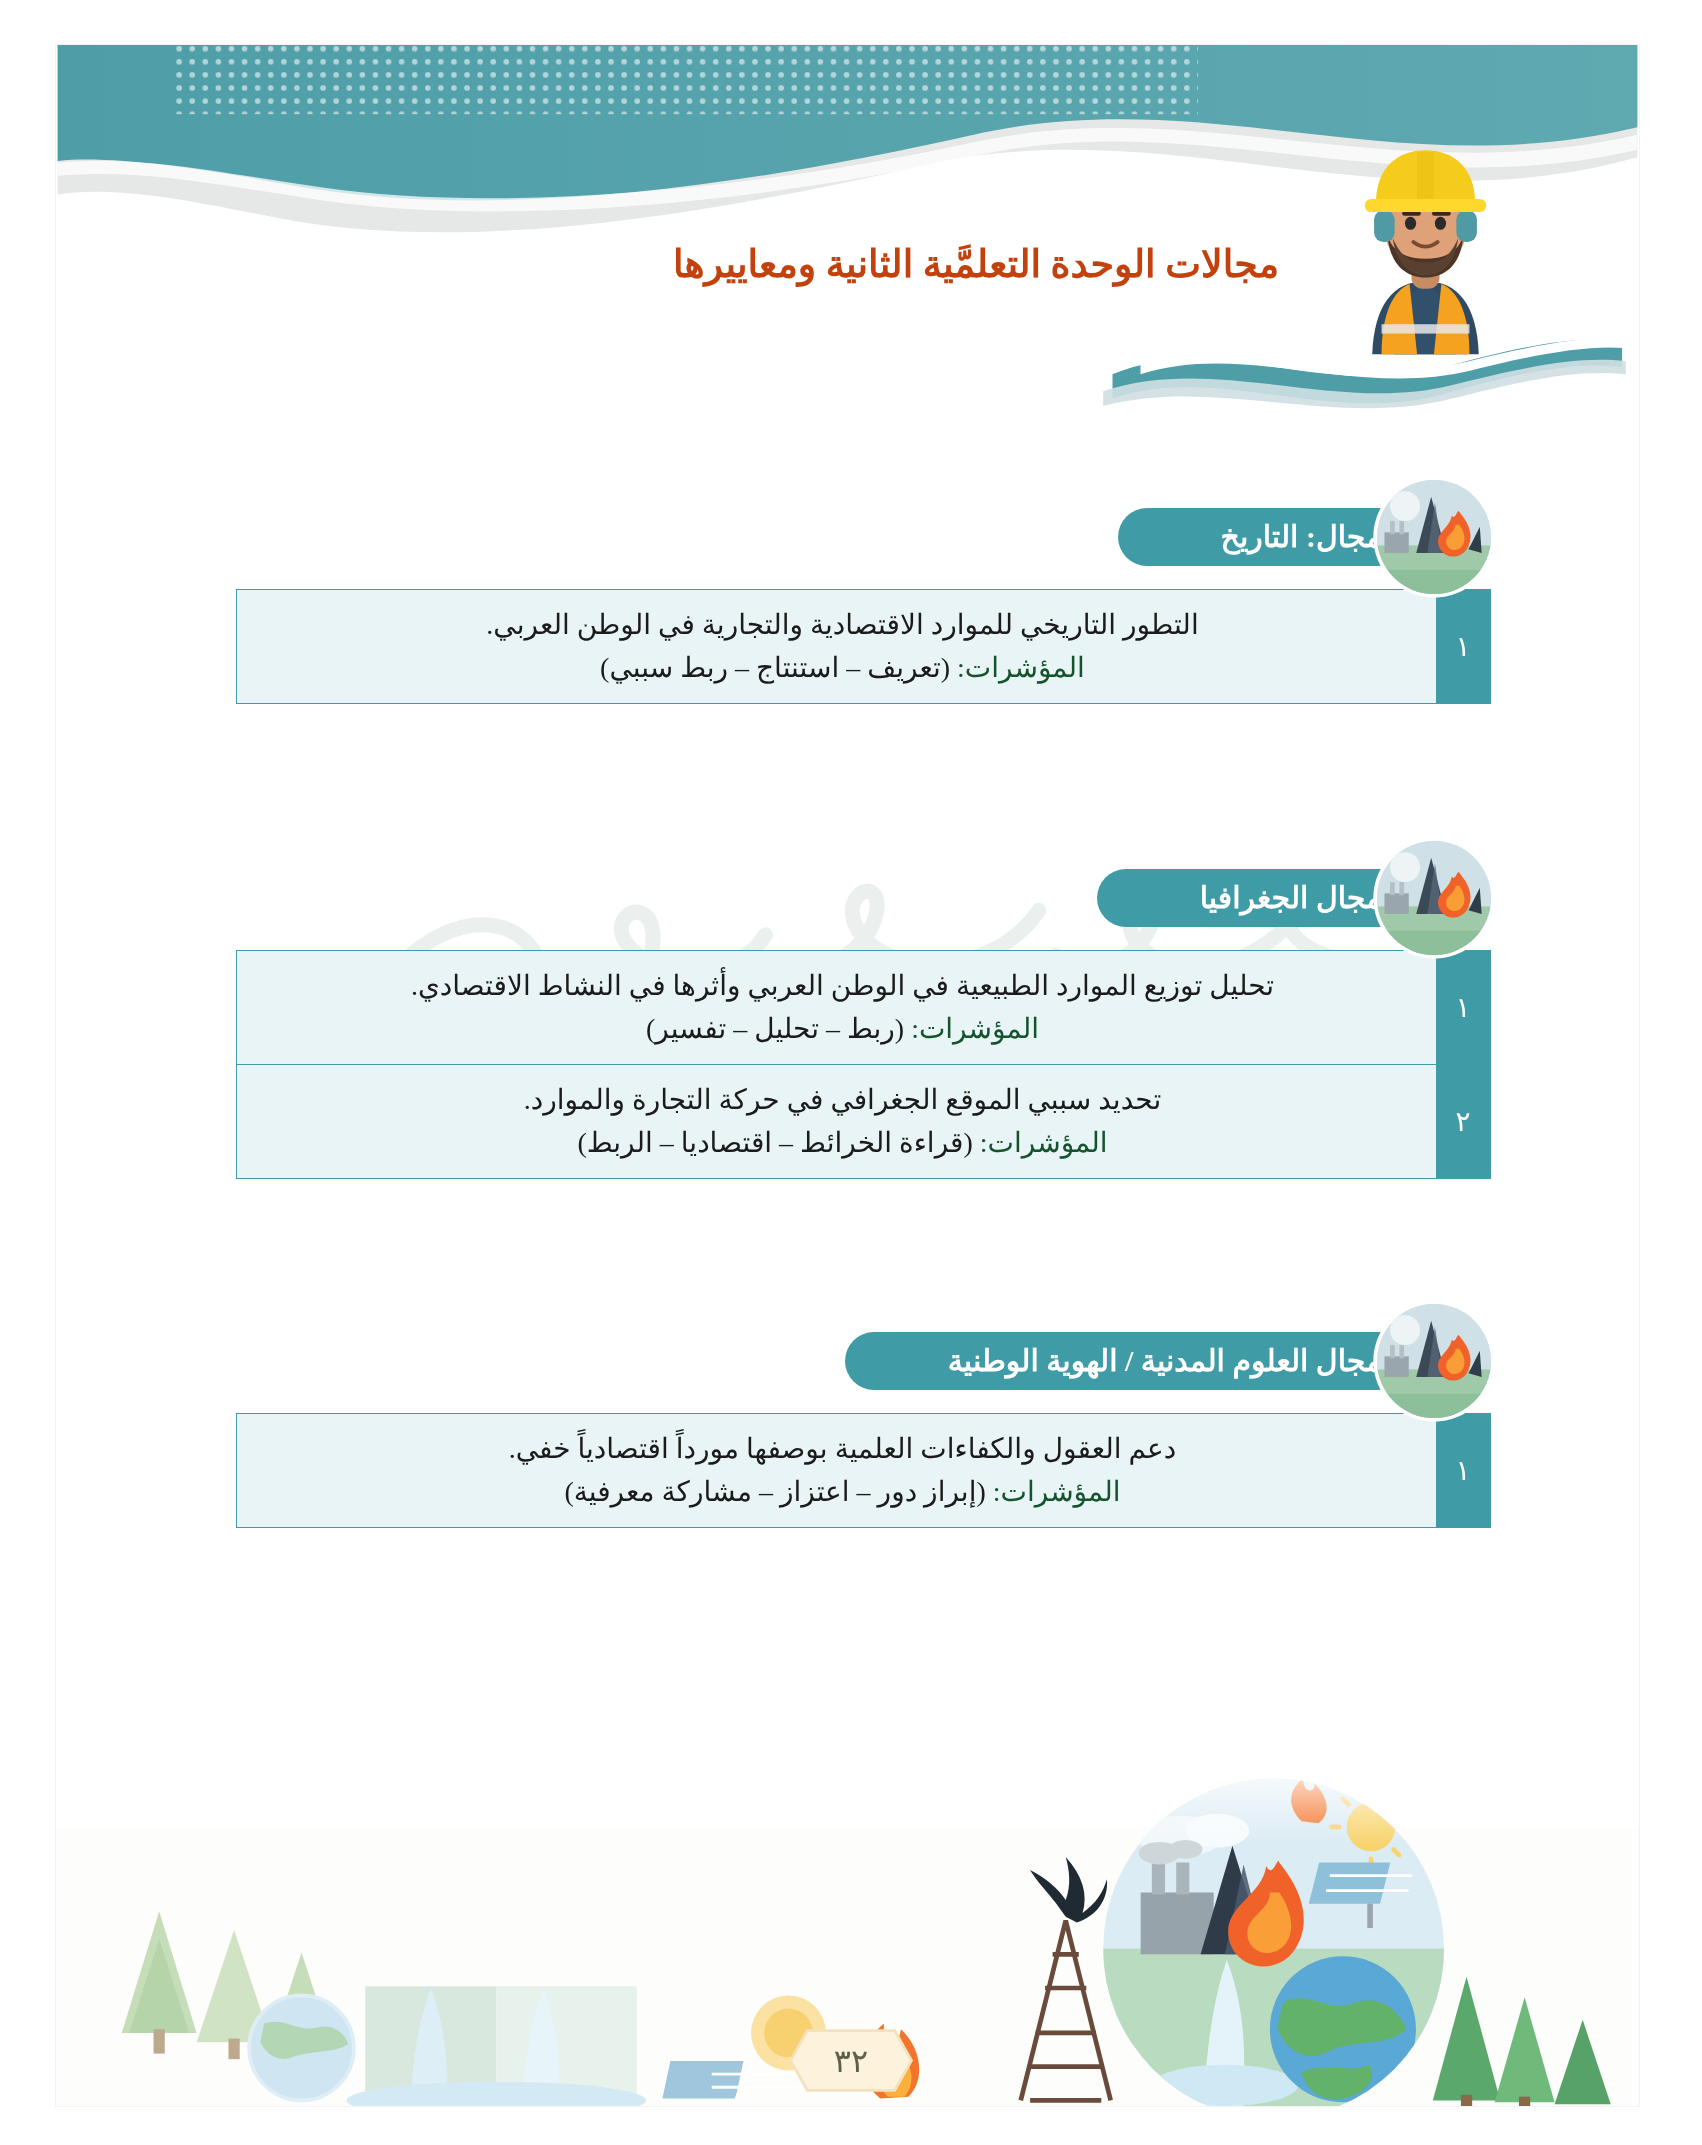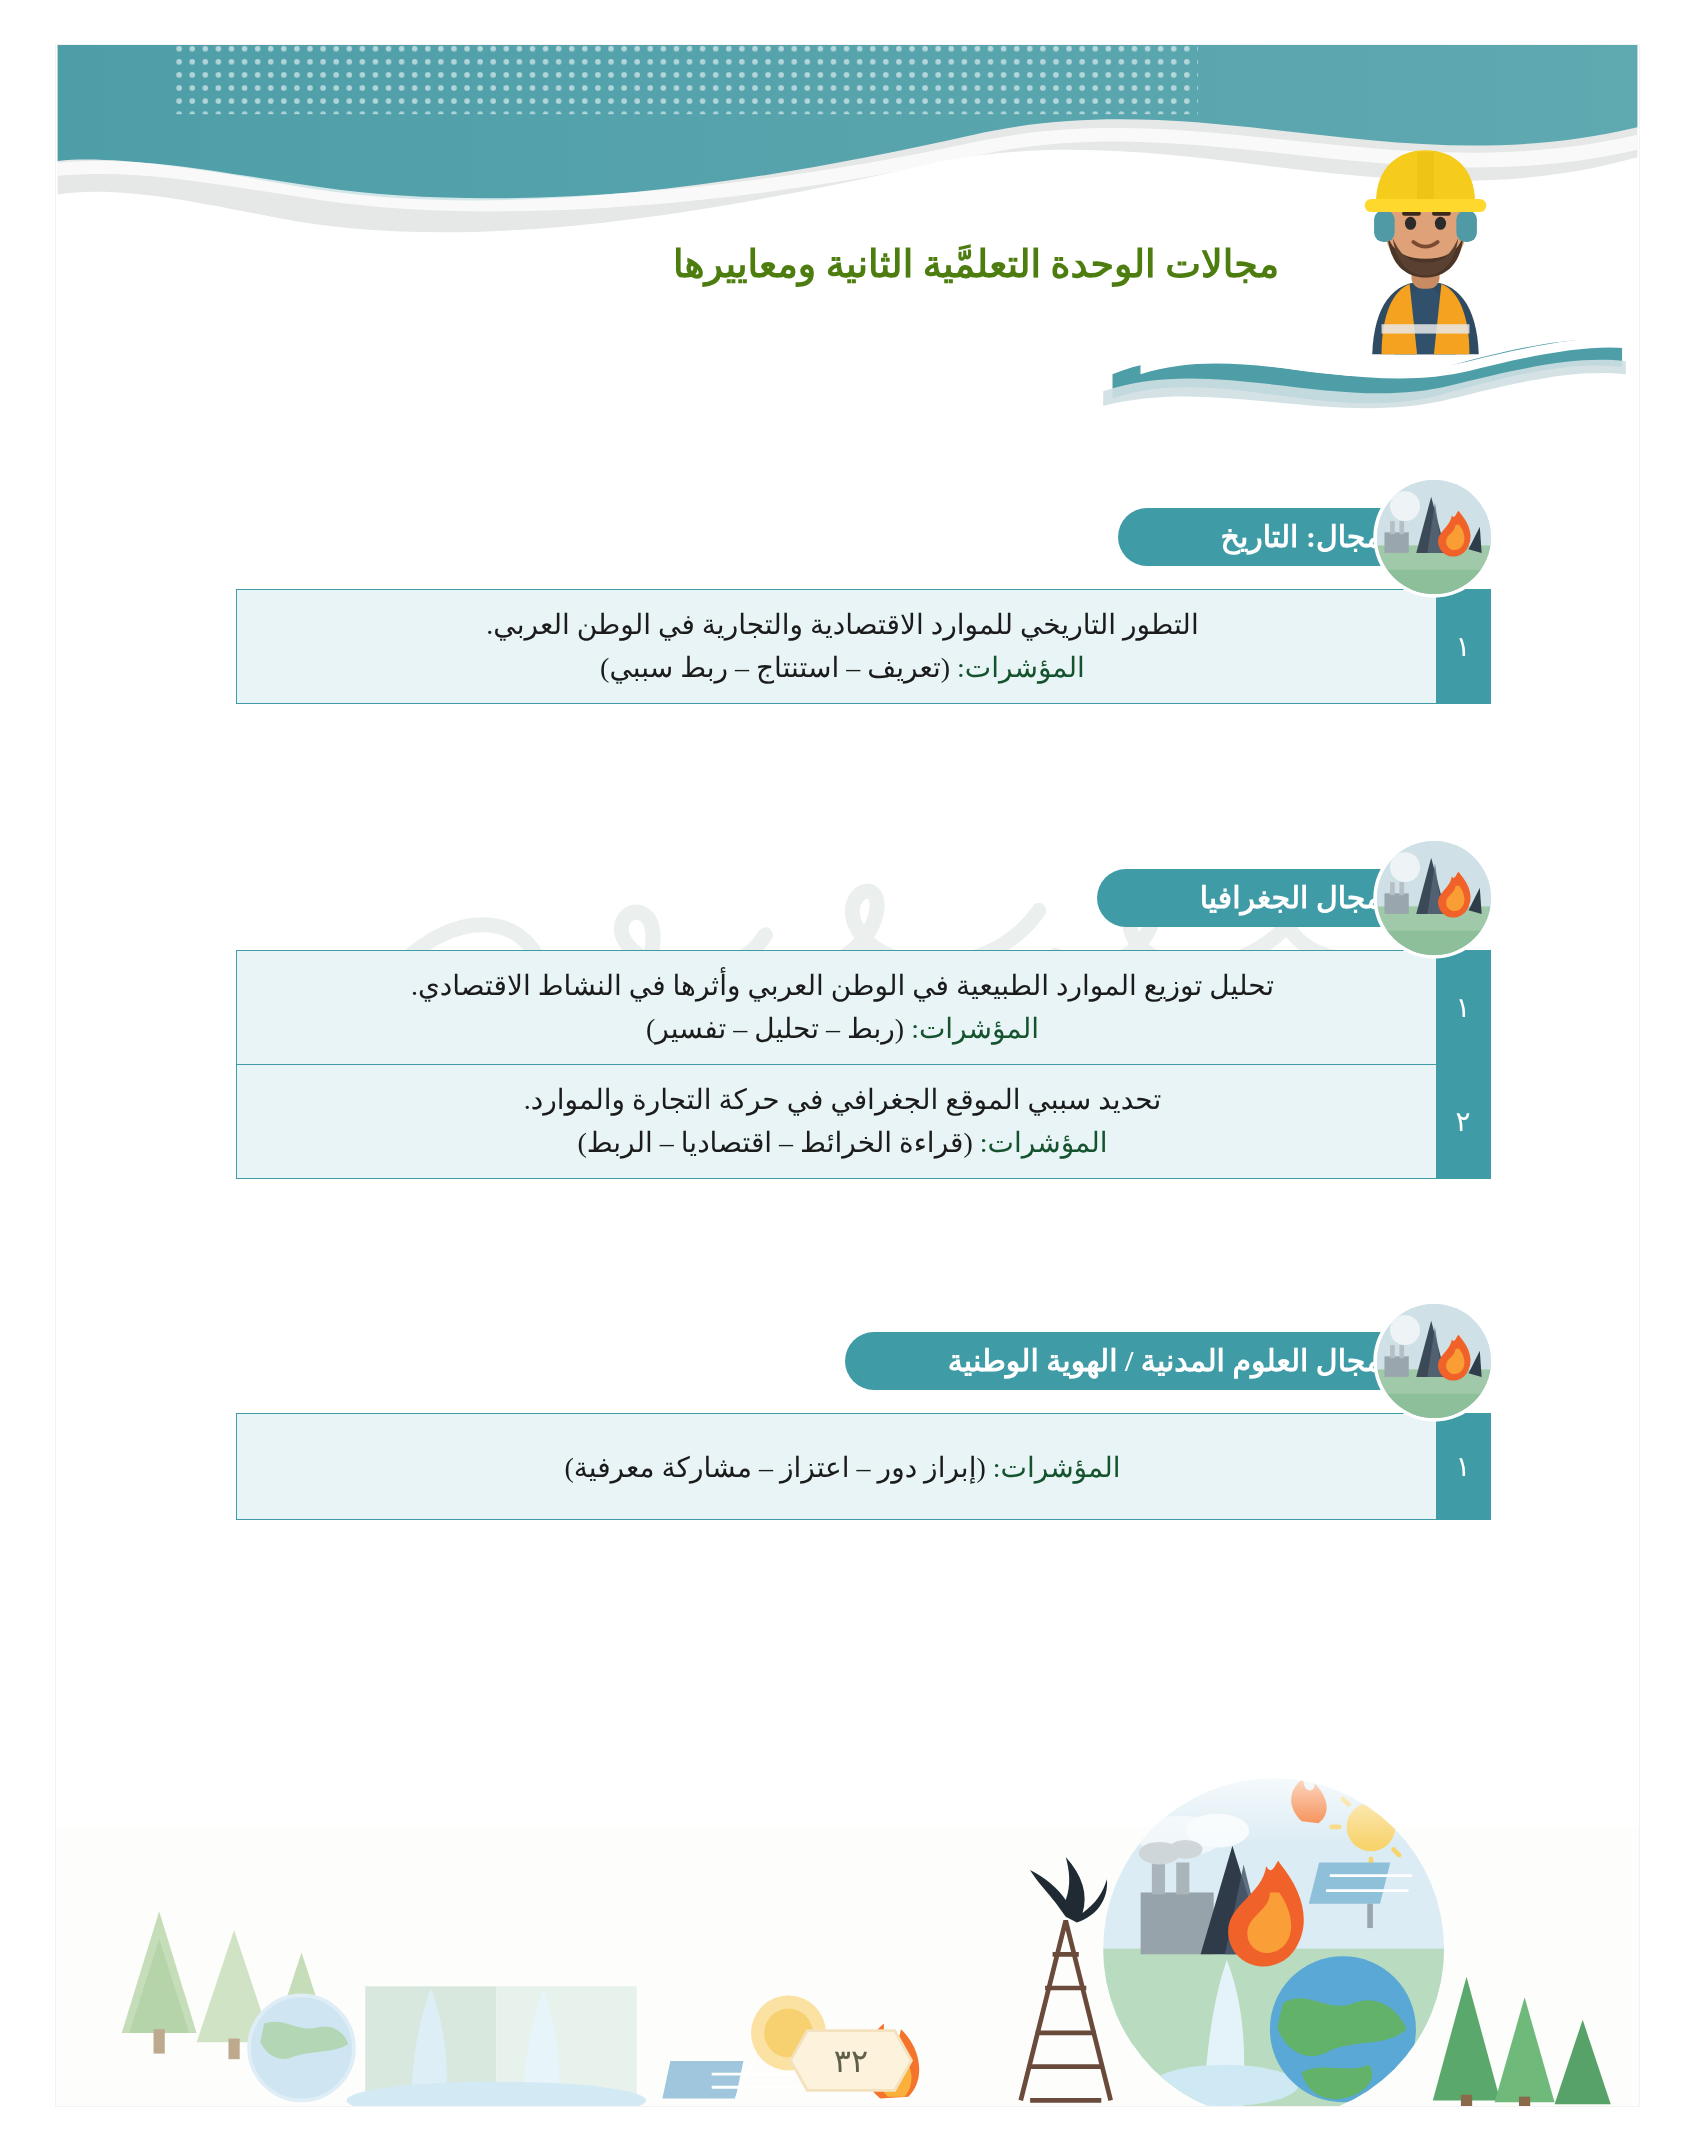--- a/index.html
+++ b/index.html
@@ -47,21 +47,21 @@
 
   
   .header-title {
     position: absolute;
     top: 242px;
     right: 234px;
     width: 984px;
     text-align: center;
     font-size: 38px;
     font-weight: bold;
-    color: #4d7c0f;
+    color: #c2410c;
     letter-spacing: 0px;
     direction: rtl;
   }
 
   
   .mascot {
     position: absolute;
     top: 141px;
     right: 178px;
     width: 197px;
@@ -397,20 +397,21 @@
           <path d="M88,48 C94,56 96,66 90,72 C84,78 74,74 74,66 C74,58 84,56 84,48 Z" fill="#f99e34"></path>
           <path d="M98,74 L110,50 L112,78 Z" fill="#2f3c49"></path>
           <rect x="0" y="96" width="122" height="26" fill="#8cbf9a"></rect>
         </svg>
       </div>
     </div>
     <div class="rows">
       <div class="row">
         <div class="row-num">١</div>
         <div class="row-body">
+          <div class="row-text">دعم العقول والكفاءات العلمية بوصفها مورداً اقتصادياً خفي.</div>
           <div class="row-ind">
             <span class="ind-label">المؤشرات:</span>
             <span>(إبراز دور – اعتزاز – مشاركة معرفية)</span>
           </div>
         </div>
       </div>
     </div>
   </div>
 
   <div class="bottom-band">

